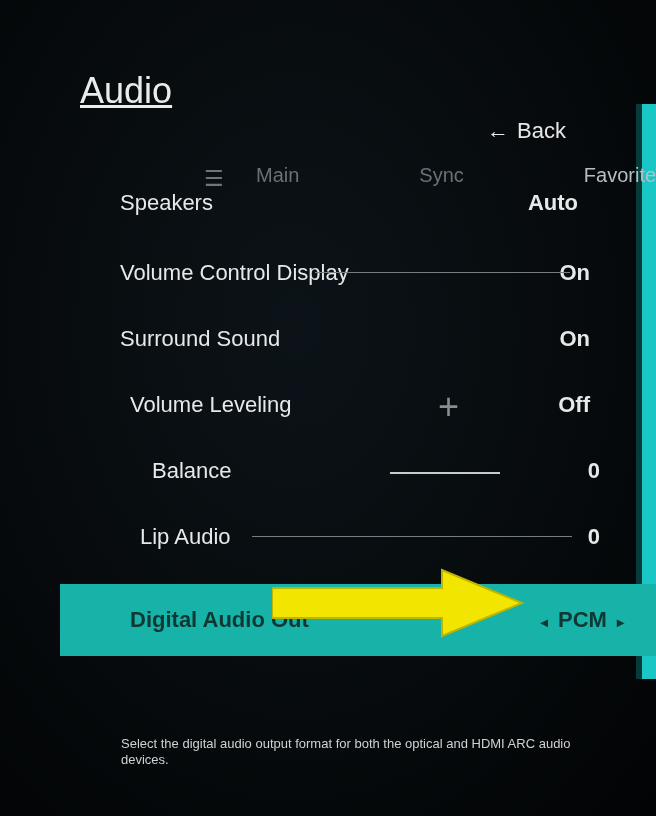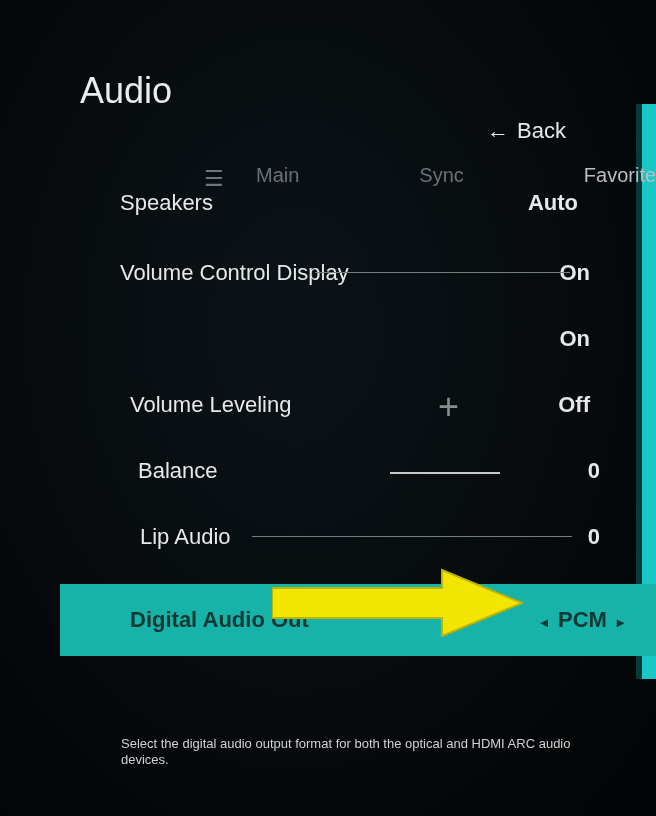--- a/index.html
+++ b/index.html
@@ -22,20 +22,21 @@
       position: absolute;
       left: 60px;
       right: 0;
       top: 70px;
     }
     .page-title {
       font-size: 36px;
       font-weight: 400;
       color: #eaecec;
       margin-left: 20px;
+      text-decoration: underline;
     }
     .back-btn {
       position: absolute;
       right: 90px;
       top: 48px;
       font-size: 22px;
       color: #e8e8e8;
       font-weight: 400;
       display: flex;
       align-items: center;
@@ -189,31 +190,32 @@
         <span class="value" style="right:42px">Auto</span>
       </div>
 
       <div class="row" style="top:4px">
         <span class="label">Volume Control Display</span>
         <span class="value" style="right:30px">On</span>
       </div>
       <div class="rule" style="left:255px; top:102px; width:255px"></div>
 
       <div class="row" style="top:4px">
+        <span class="label">Surround Sound</span>
         <span class="value" style="right:30px">On</span>
       </div>
 
       <div class="row" style="top:4px">
         <span class="label" style="left:70px">Volume Leveling</span>
         <span class="value" style="right:30px">Off</span>
       </div>
       <span class="plus" style="left:378px; top:216px">+</span>
 
       <div class="row" style="top:4px">
-        <span class="label" style="left:78px">Balance</span>
+        <span class="label" style="left:92px">Balance</span>
         <span class="value" style="right:20px">0</span>
       </div>
       <div class="slider-bar" style="left:330px; top:302px; width:110px"></div>
 
       <div class="row" style="top:4px">
         <span class="label" style="left:80px">Lip Audio</span>
         <span class="value" style="right:20px">0</span>
       </div>
       <div class="rule" style="left:192px; top:366px; width:320px"></div>
 

